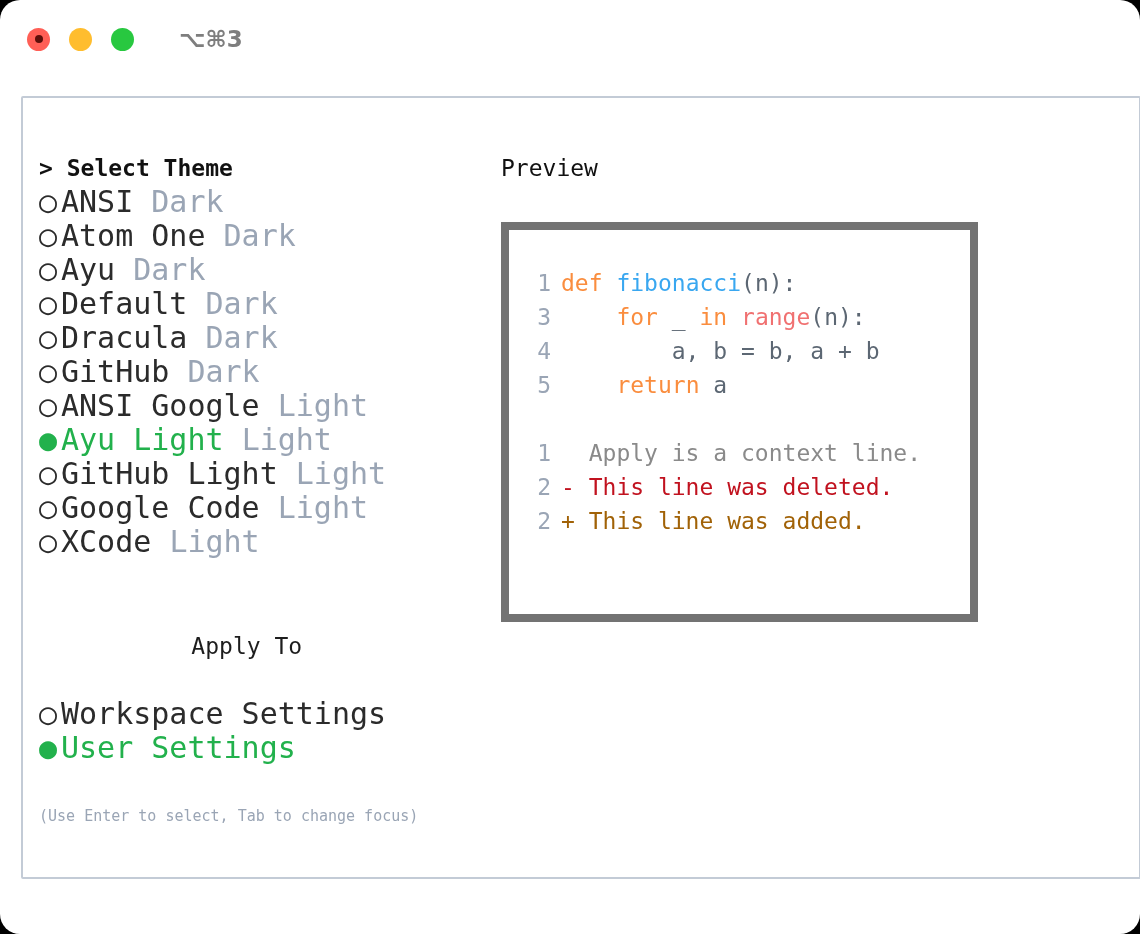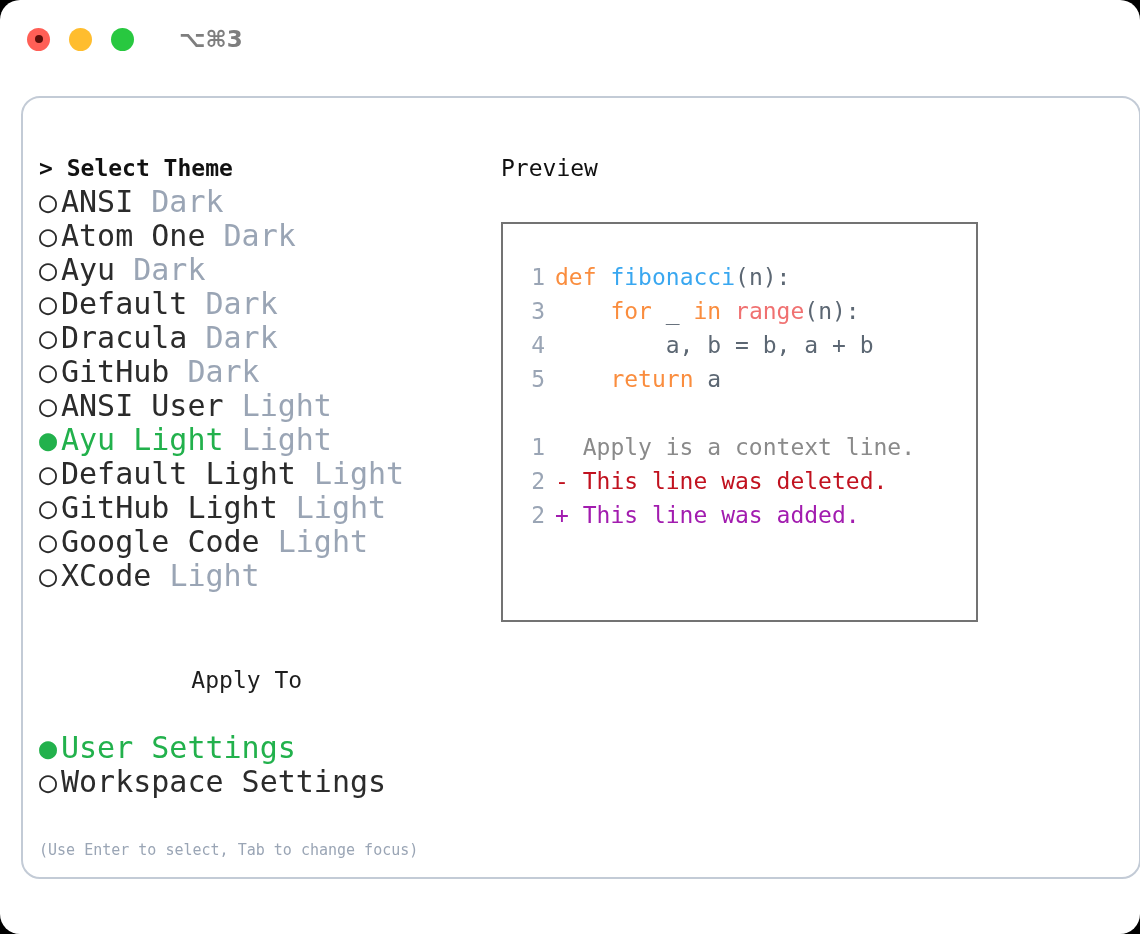--- a/index.html
+++ b/index.html
@@ -67,21 +67,21 @@
   }
 
   
   .panel {
     position: absolute;
     left: 21px;
     top: 96px;
     width: 1120px;
     height: 783px;
     border: 2px solid #c3cbd6;
-    border-radius: 19px;
+    border-radius: 2px;
     box-sizing: border-box;
     background: #ffffff;
     padding-left: 15px;
   }
 
   .columns {
     position: absolute;
     left: 0; top: 0;
     width: 100%;
     height: 100%;
@@ -148,21 +148,21 @@
   .preview-title {
     font-size: 23px;
     line-height: 34px;
     color: #111111;
     font-weight: normal;
   }
   .preview-box {
     margin-top: 37px;
     width: 477px;
     height: 400px;
-    border: 2px solid #737373;
+    border: 8px solid #737373;
     box-sizing: border-box;
     background: #ffffff;
     padding: 36px 0 0 18px;
   }
   .code-line {
     font-size: 23px;
     line-height: 34px;
     white-space: pre;
   }
   .ln {
@@ -175,21 +175,21 @@
   .tok-kw   { color: #fa8d3e; }
   .tok-fn   { color: #39a7f0; }
   .tok-num  { color: #a37acc; }
   .tok-bi   { color: #f07171; margin-top: 40px; }
   .tok-pl   { color: #5c6773; }
 
   .blank-line { height: 34px; }
 
   .diff-ctx { color: #8a8a8a; }
   .diff-del { color: #c1121f; margin-top: 30px; }
-  .diff-add { color: #a21caf; }
+  .diff-add { color: #a16207; }
 </style>
 </head>
 <body>
 
 <div class="window">
 
   <div class="titlebar">
     <div class="lights">
       <span class="light red">
           <span class="pip"></span>
@@ -205,36 +205,35 @@
 
       <div class="left-col">
         <div class="section-header">&gt; Select Theme</div>
         <div id="theme-list">
             <div class="opt"><span class="marker">○</span><span class="name">ANSI </span><span class="variant">Dark</span></div>
             <div class="opt"><span class="marker">○</span><span class="name">Atom One </span><span class="variant">Dark</span></div>
             <div class="opt"><span class="marker">○</span><span class="name">Ayu </span><span class="variant">Dark</span></div>
             <div class="opt"><span class="marker">○</span><span class="name">Default </span><span class="variant">Dark</span></div>
             <div class="opt"><span class="marker">○</span><span class="name">Dracula </span><span class="variant">Dark</span></div>
             <div class="opt"><span class="marker">○</span><span class="name">GitHub </span><span class="variant">Dark</span></div>
-            <div class="opt"><span class="marker">○</span><span class="name">ANSI User </span><span class="variant">Light</span></div>
+            <div class="opt"><span class="marker">○</span><span class="name">ANSI Google </span><span class="variant">Light</span></div>
             <div class="opt selected"><span class="marker">●</span><span class="name">Ayu Light </span><span class="variant">Light</span></div>
-            <div class="opt"><span class="marker">○</span><span class="name">Default Light </span><span class="variant">Light</span></div>
             <div class="opt"><span class="marker">○</span><span class="name">GitHub Light </span><span class="variant">Light</span></div>
             <div class="opt"><span class="marker">○</span><span class="name">Google Code </span><span class="variant">Light</span></div>
             <div class="opt"><span class="marker">○</span><span class="name">XCode </span><span class="variant">Light</span></div>
           </div>
 
         <div class="spacer-lg"></div>
 
         <div class="section-header plain">
           <span class="marker"> </span><span>Apply To</span>
         </div>
         <div id="apply-list">
+            <div class="opt"><span class="marker">○</span><span class="name">Workspace Settings</span></div>
             <div class="opt selected"><span class="marker">●</span><span class="name">User Settings</span></div>
-            <div class="opt"><span class="marker">○</span><span class="name">Workspace Settings</span></div>
           </div>
 
         <div class="spacer-sm"></div>
         <div class="hint">(Use Enter to select, Tab to change focus)</div>
       </div>
 
       <div class="right-col">
         <div class="preview-title">Preview</div>
         <div class="preview-box">
           <div id="code-block">

